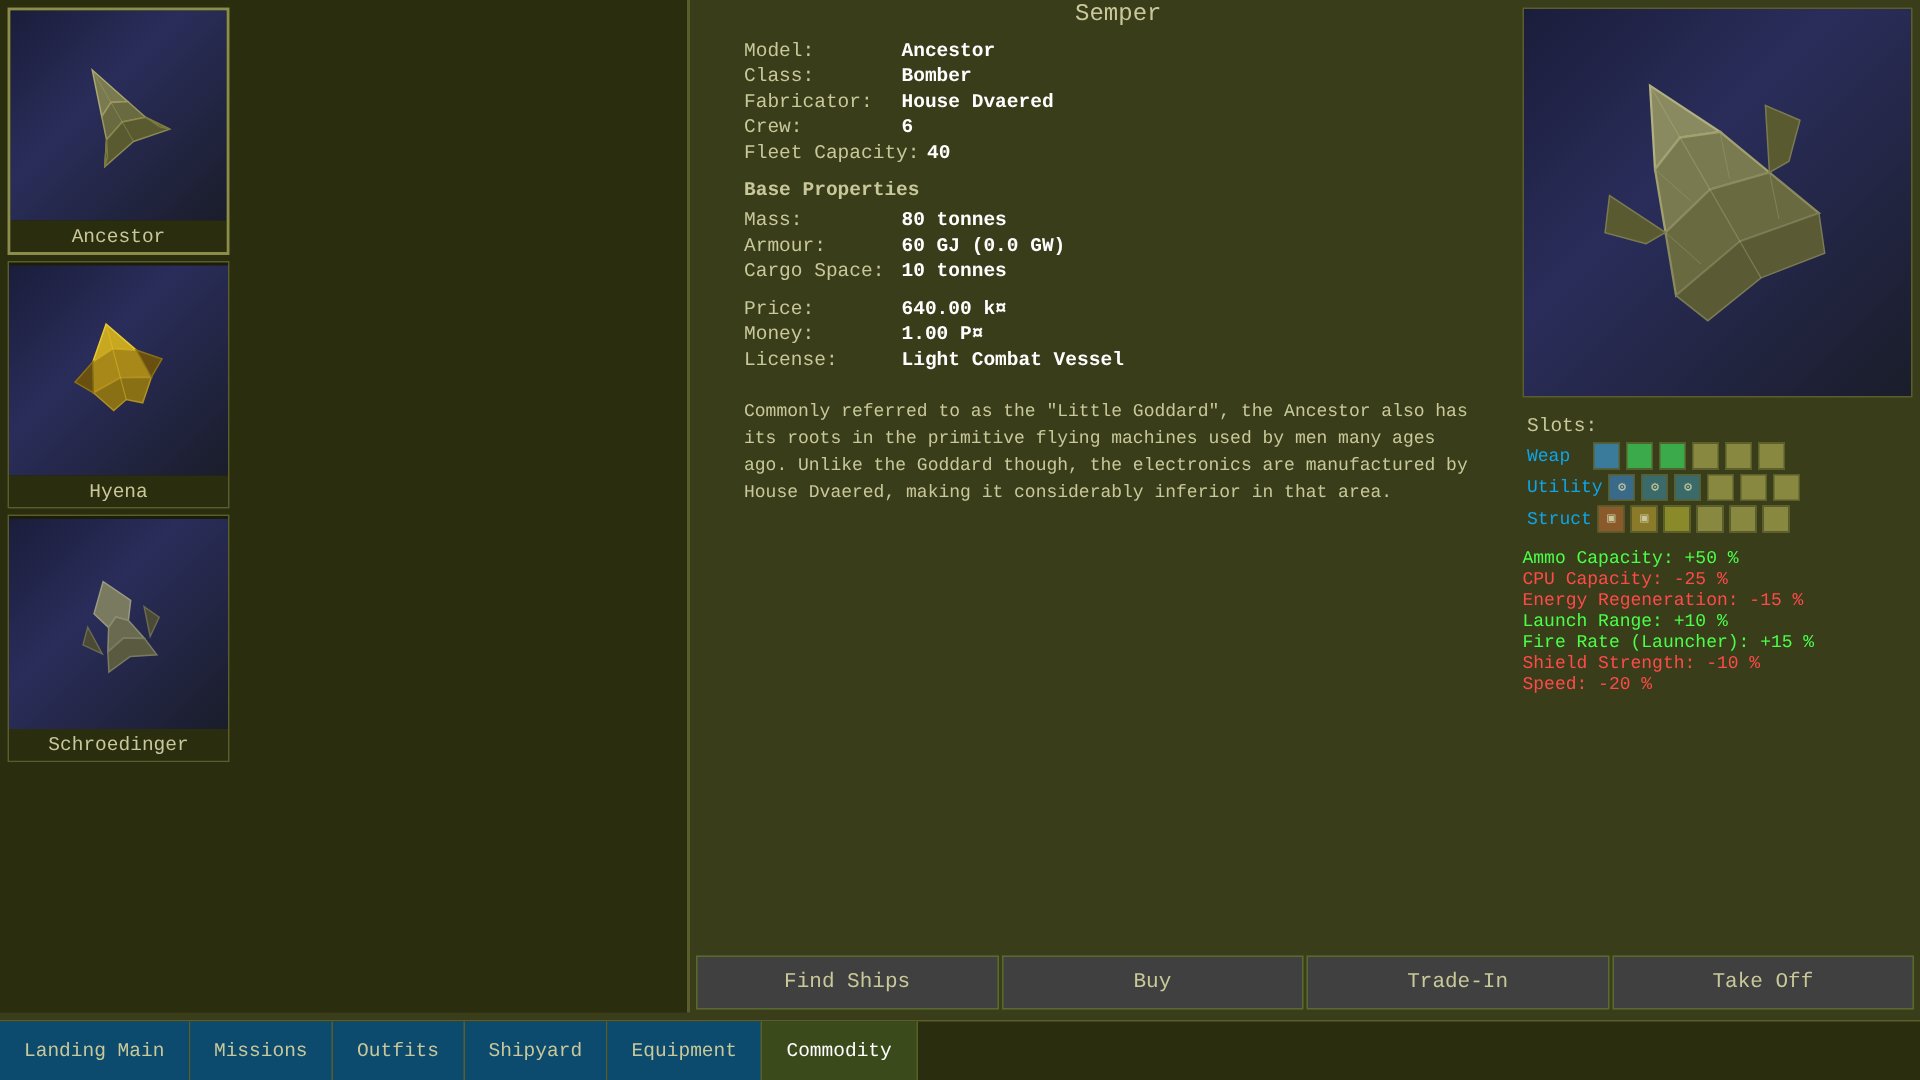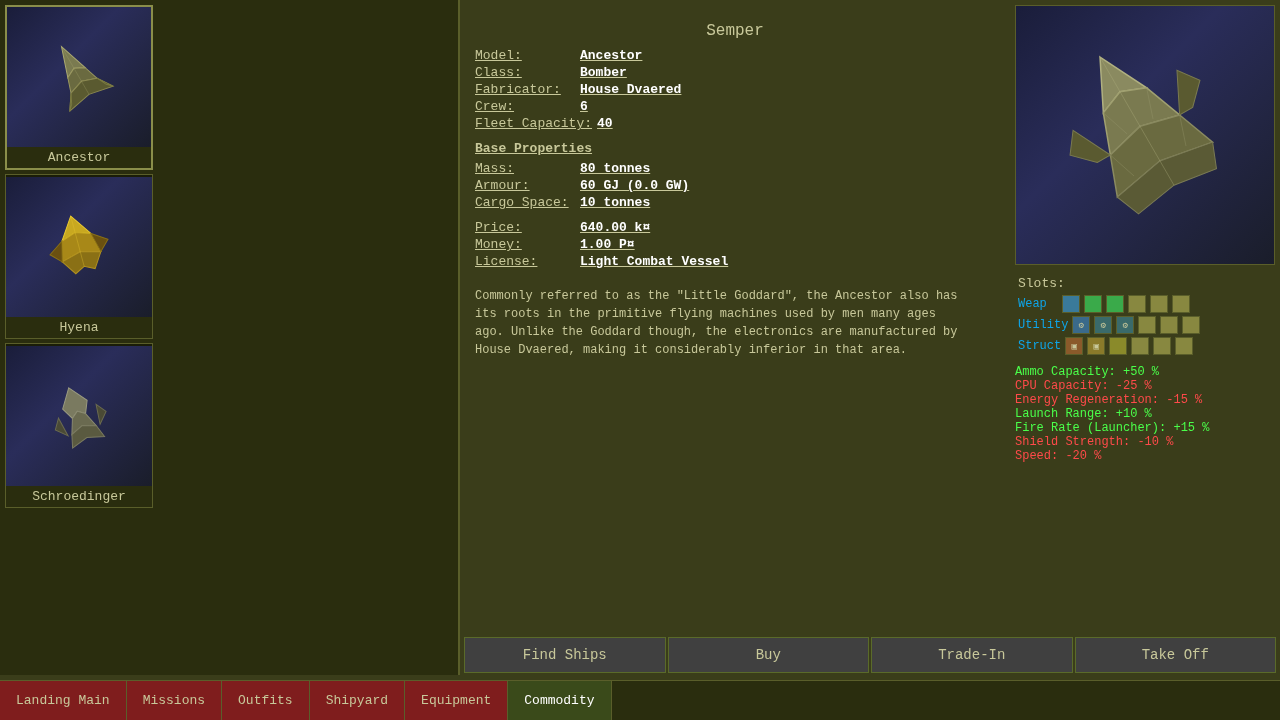--- a/index.html
+++ b/index.html
@@ -74,38 +74,38 @@
 
     
     .ship-svg {
       width: 90px;
       height: 80px;
     }
 
     
     .info-panel {
       flex: 1;
-      padding: 22px 15px;
+      padding: 0 15px;
       display: flex;
       flex-direction: column;
       gap: 0;
+      margin-left: 21px;
     }
 
     .ship-title {
       text-align: center;
       font-size: 16px;
       color: #c8c89a;
       margin-bottom: 8px;
     }
 
     .stats-section {
       display: flex;
       gap: 20px;
       margin-bottom: 8px;
-      text-decoration: underline;
     }
 
     .stats-col {
       display: flex;
       flex-direction: column;
       gap: 2px;
     }
 
     .stat-row {
       display: flex;
@@ -256,21 +256,21 @@
 
     .nav-tab {
       padding: 8px 16px;
       font-family: 'Courier New', monospace;
       font-size: 13px;
       color: #c8c89a;
       cursor: pointer;
       display: flex;
       align-items: center;
       border-right: 1px solid #5a5e2a;
-      background-color: #7f1d1d;
+      background-color: #0c4a6e;
     }
 
     .nav-tab.active {
       background-color: #3a4a1a;
       color: #ffffff;
     }
 
     .nav-tab .badge {
       color: #ff6a00;
       margin-left: 1px;

